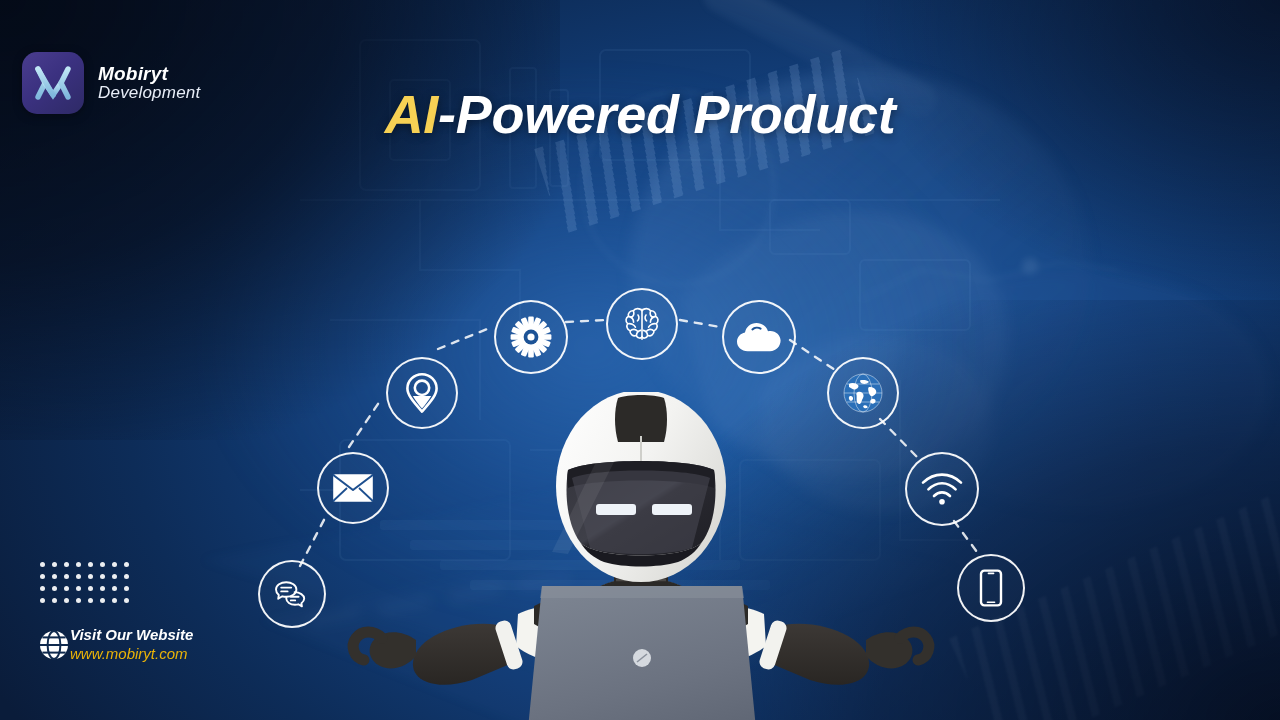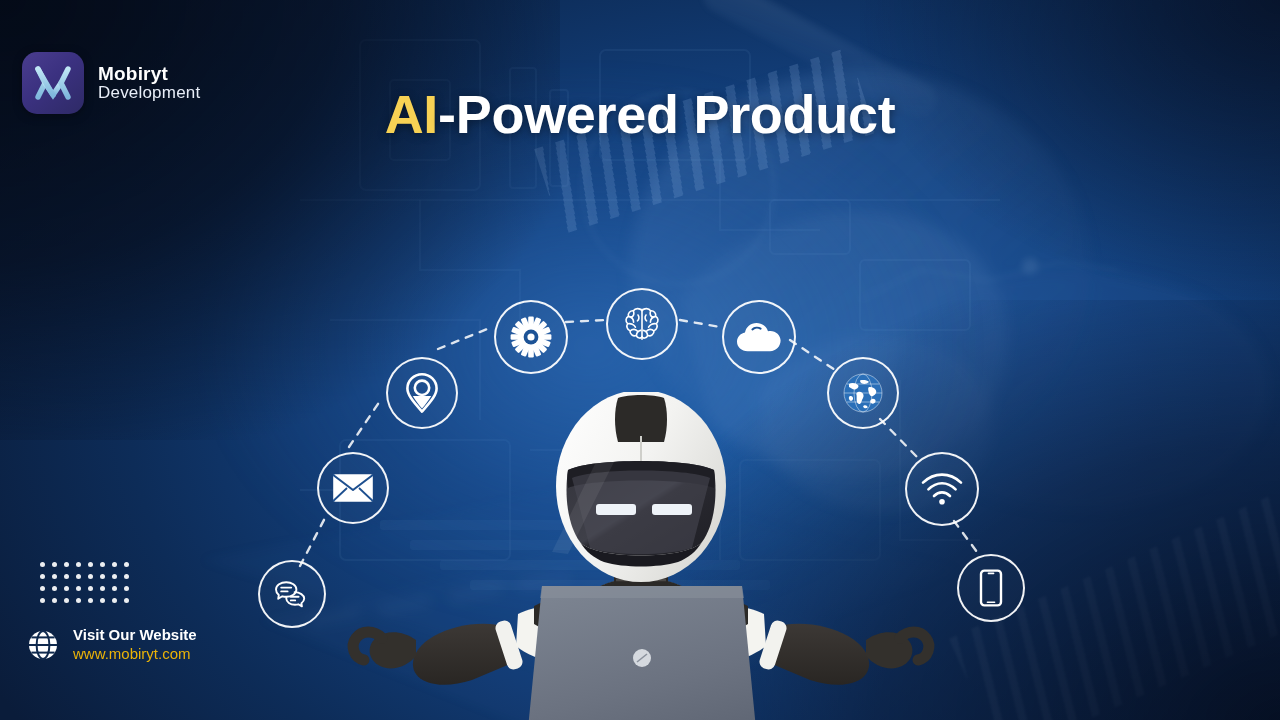--- a/index.html
+++ b/index.html
@@ -7,20 +7,21 @@
   body {
     font-family: "Liberation Sans", sans-serif;
     background:#0a1628;
     position:relative;
   }
 
   #stage {
     position:absolute; inset:0;
     width:1280px; height:720px;
     overflow:hidden;
+    font-style:italic;
   }
 
   
   .bg-base {
     position:absolute; inset:0;
     background:
       radial-gradient(ellipse 900px 620px at 62% 56%, #1f5fa8 0%, #174a8c 32%, #113a72 55%, #0d2c58 74%, #0a1c3a 100%),
       linear-gradient(135deg, #071020 0%, #0a1c38 26%, #123b72 58%, #0c2850 84%, #081527 100%);
   }
   .bg-darkcorner-tl {
@@ -117,22 +118,22 @@
     gap:0;
   }
   .dot-grid i {
     width:5px; height:5px; border-radius:50%;
     background:#ffffff; opacity:.92;
     display:block;
   }
 
   
   .website {
-    position:absolute; left:27px; top:626px;
-    display:flex; align-items:center; gap:14px;
+    position:absolute; left:38px; top:626px;
+    display:flex; align-items:center; 
   }
   .web-text { line-height:1.25; }
   .web-title { color:#ffffff; font-size:15px; font-weight:700; }
   .web-url { color:#eab308; font-size:15px; font-weight:400; }
 
   
   .arc { position:absolute; inset:0; }
   .node {
     position:absolute;
     border:2.5px solid rgba(255,255,255,.94);

